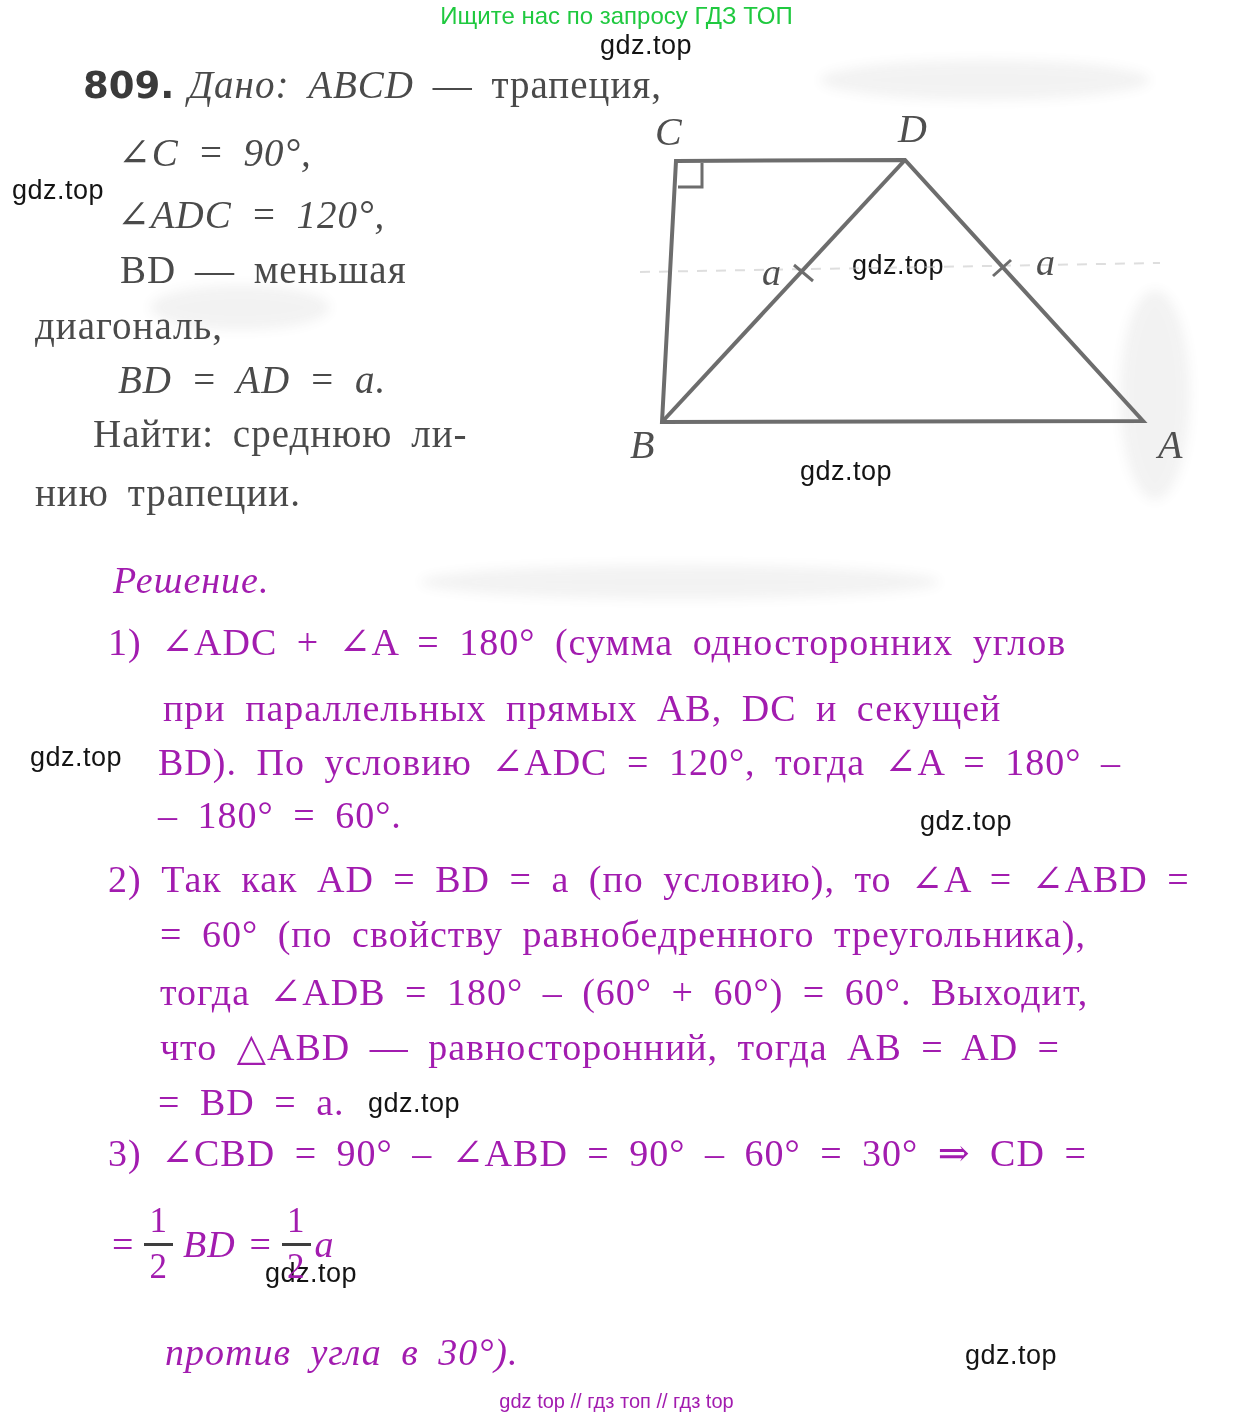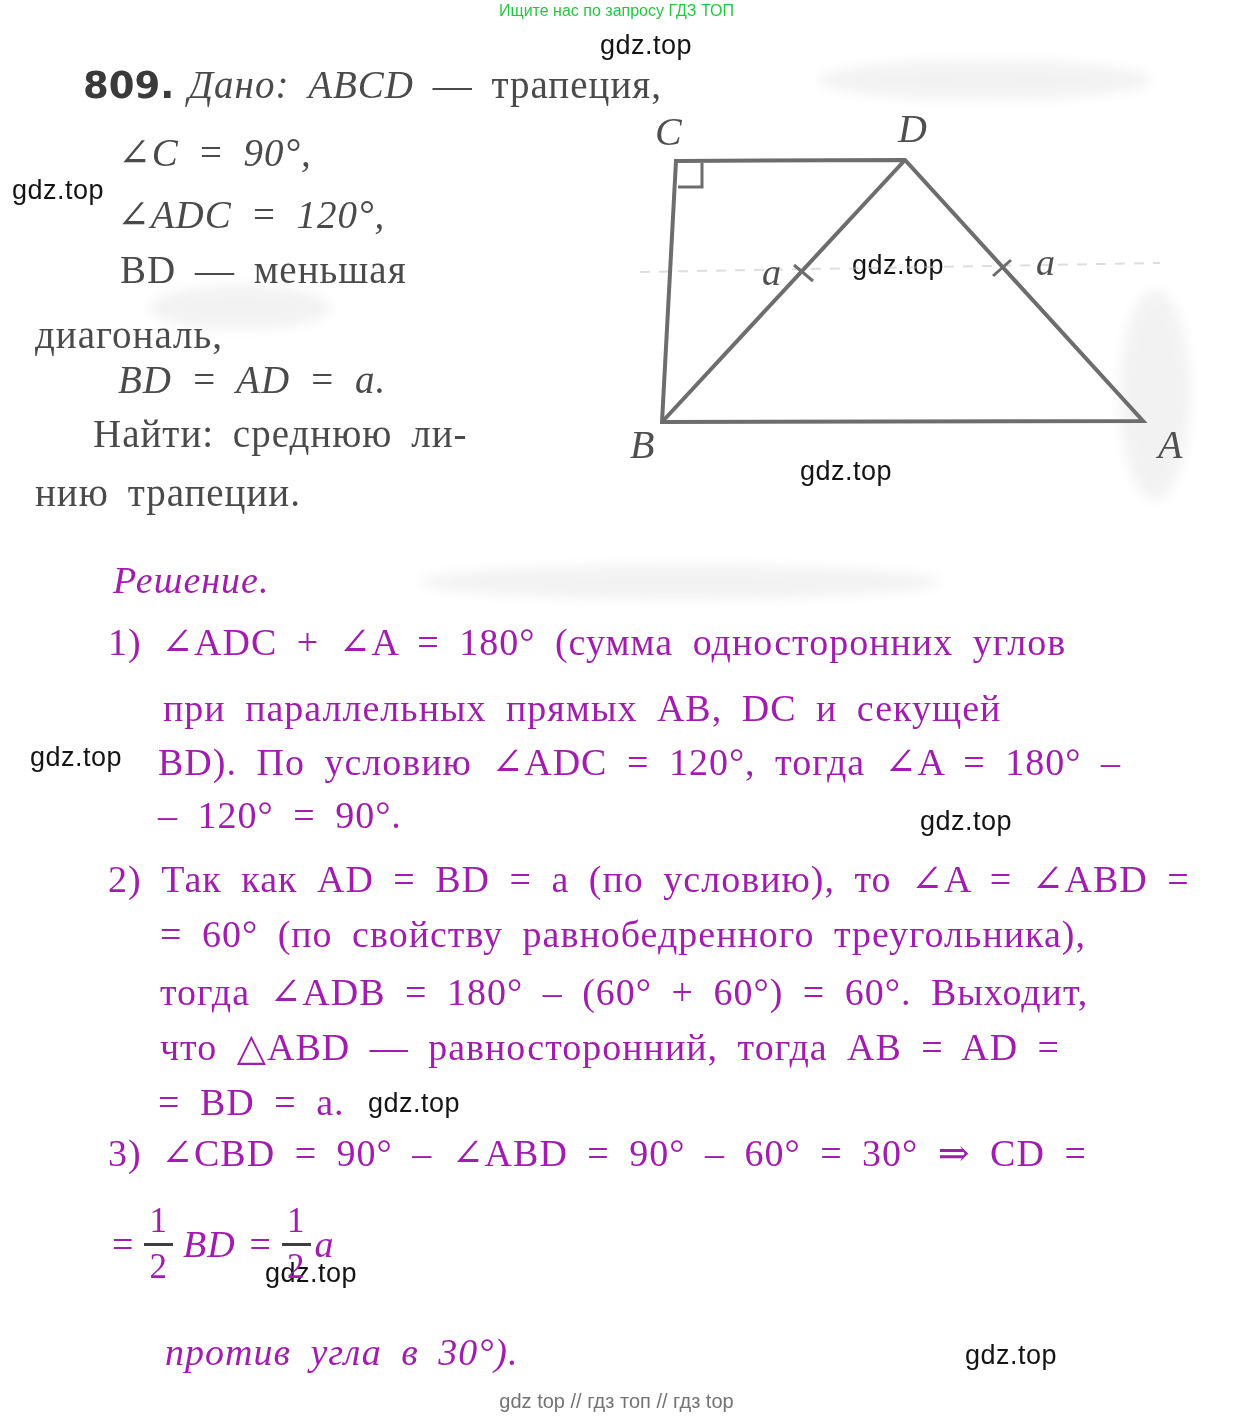--- a/index.html
+++ b/index.html
@@ -5,26 +5,26 @@
   html,body{margin:0;padding:0;}
   body{
     width:1233px;height:1421px;position:relative;background:#ffffff;
     overflow:hidden;
     font-family:"Liberation Serif","DejaVu Serif",serif;
   }
   .abs{position:absolute;white-space:nowrap;}
   .banner{
     width:1233px;text-align:center;top:2px;left:0;
     font-family:"Liberation Sans","DejaVu Sans",sans-serif;
-    font-size:16px;color:#1fc93f;
+    font-size:24px;color:#1fc93f;
   }
   .footer{
     width:1233px;text-align:center;top:1390px;left:0;
     font-family:"Liberation Sans","DejaVu Sans",sans-serif;
-    font-size:20px;color:#737373;font-weight:500;
+    font-size:20px;color:#a21caf;font-weight:500;
   }
   .wm{
     font-family:Liberation Sans, sans-serif;
     font-size:27px;color:#141414;letter-spacing:0.5px;
   }
   .stmt{
     font-size:39px;color:#4a4a4a;letter-spacing:1px;word-spacing:8px;
   }
   .sol{
     font-size:38px;color:#a21caf;letter-spacing:1px;word-spacing:9px;
@@ -65,21 +65,21 @@
 <div class="abs wm" style="left:265px;top:1258px;">gdz.top</div>
 <div class="abs wm" style="left:965px;top:1340px;">gdz.top</div>
 
 <div class="abs stmt" style="left:38px;top:62px;">
   <span class="num-bold">809.</span><span class="it">Дано: ABCD</span>
   <span>— трапеция,</span>
 </div>
 <div class="abs stmt it" style="left:118px;top:130px;">∠C = 90°,</div>
 <div class="abs stmt it" style="left:117px;top:192px;">∠ADC = 120°,</div>
 <div class="abs stmt" style="left:120px;top:247px;">BD — меньшая</div>
-<div class="abs stmt" style="left:35px;top:312px;">диагональ,</div>
+<div class="abs stmt" style="left:35px;top:303px;">диагональ,</div>
 <div class="abs stmt it" style="left:118px;top:357px;">BD = AD = a.</div>
 <div class="abs stmt" style="left:93px;top:411px;">Найти: среднюю ли-</div>
 <div class="abs stmt" style="left:35px;top:470px;">нию трапеции.</div>
 
 <svg class="abs" style="left:600px;top:100px;" width="633" height="400" viewBox="600 100 633 400">
   <line x1="640" y1="272" x2="1160" y2="263" stroke="#c4c4c4" stroke-width="2" stroke-dasharray="10 9" opacity="0.55"></line>
   <path d="M 676 161 L 905 160 L 1143 421 L 662 422 Z" fill="none" stroke="#6d6d6d" stroke-width="4" stroke-linejoin="miter"></path>
   <line x1="662" y1="422" x2="905" y2="160" stroke="#6d6d6d" stroke-width="4"></line>
   <path d="M 678 187 L 702 187 L 702 163" fill="none" stroke="#6d6d6d" stroke-width="3"></path>
   <line x1="794" y1="265" x2="813" y2="281" stroke="#6d6d6d" stroke-width="3"></line>
@@ -90,21 +90,21 @@
   <text x="1158" y="458" font-size="40" font-style="italic" fill="#4f4f4f">A</text>
   <text x="762" y="285" font-size="38" font-style="italic" fill="#4f4f4f">a</text>
   <text x="1036" y="275" font-size="38" font-style="italic" fill="#4f4f4f">a</text>
 </svg>
 
 <div class="abs sol it" style="left:113px;top:558px;">Решение.</div>
 
 <div class="abs sol" style="left:108px;top:620px;">1) ∠ADC + ∠A = 180° (сумма односторонних углов</div>
 <div class="abs sol" style="left:163px;top:686px;">при параллельных прямых AB, DC и секущей</div>
 <div class="abs sol" style="left:158px;top:740px;">BD). По условию ∠ADC = 120°, тогда ∠A = 180° –</div>
-<div class="abs sol" style="left:158px;top:793px;">– 120° = 90°.</div>
+<div class="abs sol" style="left:158px;top:793px;">– 180° = 60°.</div>
 <div class="abs sol" style="left:108px;top:857px;">2) Так как AD = BD = a (по условию), то ∠A = ∠ABD =</div>
 <div class="abs sol" style="left:160px;top:912px;">= 60° (по свойству равнобедренного треугольника),</div>
 <div class="abs sol" style="left:160px;top:970px;">тогда ∠ADB = 180° – (60° + 60°) = 60°. Выходит,</div>
 <div class="abs sol" style="left:160px;top:1025px;">что △ABD — равносторонний, тогда AB = AD =</div>
 <div class="abs sol" style="left:158px;top:1080px;">= BD = a.</div>
 <div class="abs sol" style="left:108px;top:1131px;">3) ∠CBD = 90° – ∠ABD = 90° – 60° = 30° ⇒ CD =</div>
 
 <div class="abs sol frac-row" style="left:112px;top:1192px;">
   <span>=</span>
   <span class="frac">

